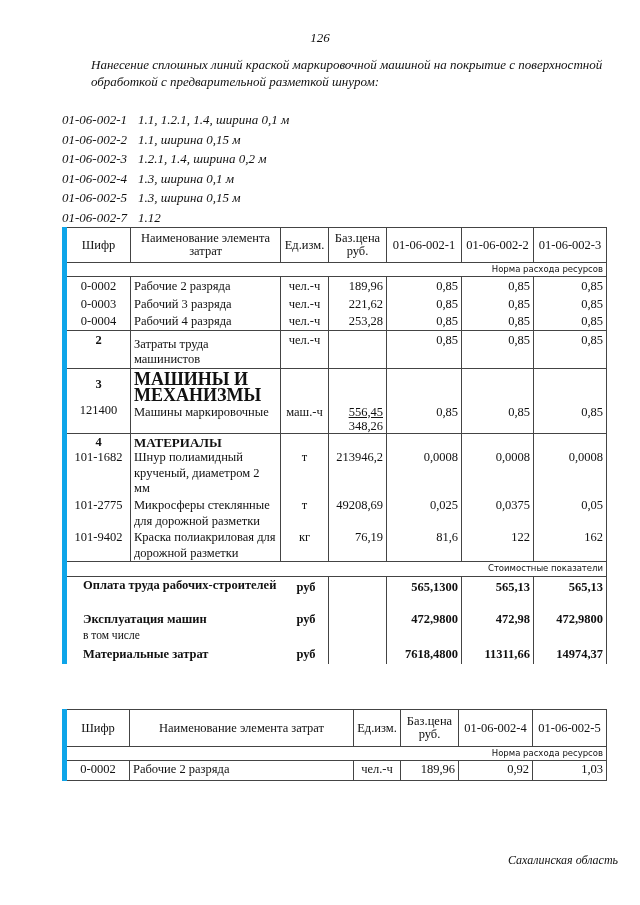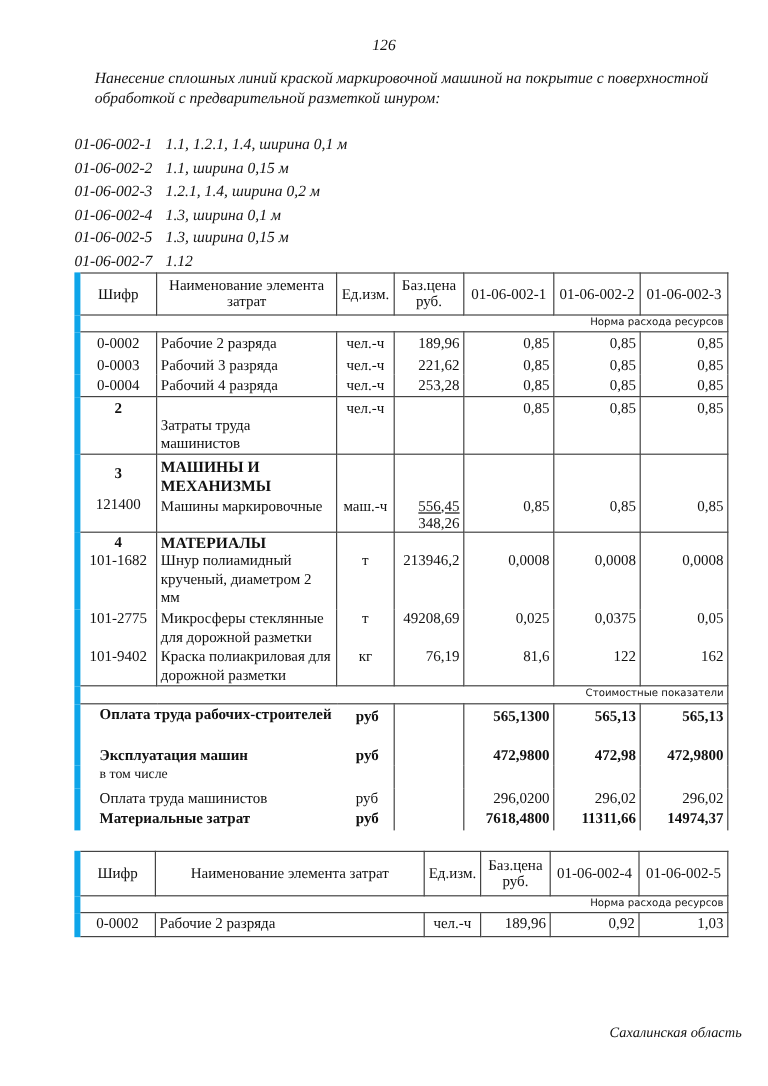--- a/index.html
+++ b/index.html
@@ -3,21 +3,21 @@
 <meta charset="utf-8">
 <style>
   html, body { margin: 0; padding: 0; background: #ffffff; }
   body {
     width: 640px; height: 905px; position: relative; overflow: hidden;
     font-family: "Liberation Serif", "DejaVu Serif", serif;
     color: #111; font-size: 12.5px;
   }
   .abs { position: absolute; font-style: italic; }
   .page-num { left: 0; width: 640px; top: 30px; text-align: center; font-size: 13px; }
-  .intro { left: 79px; top: 56px; width: 530px; font-size: 13px; line-height: 17px; }
+  .intro { left: 91px; top: 56px; width: 530px; font-size: 13px; line-height: 17px; }
   .codes { left: 62px; top: 110px; font-size: 13px; }
   .code-row { height: 19.5px; line-height: 19.5px; white-space: nowrap; }
   .code-row .c { display: inline-block; width: 76px; }
   .footer { left: 508px; top: 853px; font-size: 12px; }
 
   table { border-collapse: collapse; table-layout: fixed; position: absolute; }
   td { padding: 0 3px; vertical-align: top; font-size: 12.5px; line-height: 15.5px; overflow: hidden; }
   .bl { border-left: 5px solid #0ea5e9; }
   .br { border-right: 1px solid #444; }
   .bt { border-top: 1px solid #444; }
@@ -92,35 +92,35 @@
     <td class="br bb" style="padding-top:2px">Рабочий 4 разряда</td>
     <td class="br bb ctr" style="padding-top:2px">чел.-ч</td>
     <td class="br bb rt" style="padding-top:2px">253,28</td>
     <td class="br bb rt" style="padding-top:2px">0,85</td>
     <td class="br bb rt" style="padding-top:2px">0,85</td>
     <td class="br bb rt" style="padding-top:2px">0,85</td>
   </tr>
 
   <tr>
     <td class="bl br bb ctr b" style="padding-top:2px">2</td>
-    <td class="br bb" style="padding-top:16px; height:31px">Затраты труда машинистов</td>
+    <td class="br bb" style="padding-top:6px; height:31px">Затраты труда машинистов</td>
     <td class="br bb ctr" style="padding-top:2px">чел.-ч</td>
     <td class="br bb rt"></td>
     <td class="br bb rt" style="padding-top:2px">0,85</td>
     <td class="br bb rt" style="padding-top:2px">0,85</td>
     <td class="br bb rt" style="padding-top:2px">0,85</td>
   </tr>
 
   <tr>
     <td class="bl br bb ctr" style="padding-top:2px; height:58px">
       <div class="b" style="padding-top:6px">3</div>
       <div style="padding-top:11px">121400</div>
     </td>
     <td class="br bb" style="padding-top:2px">
-      <div class="b" style="font-size:13px; line-height:16px">МАШИНЫ И МЕХАНИЗМЫ</div>
+      <div class="b" style="font-size:18px; line-height:16px">МАШИНЫ И МЕХАНИЗМЫ</div>
       <div style="padding-top:2px">Машины маркировочные</div>
     </td>
     <td class="br bb ctr" style="padding-top:36px">маш.-ч</td>
     <td class="br bb rt" style="padding-top:36px; line-height:14px">
       <div class="u">556,45</div>
       <div>348,26</div>
     </td>
     <td class="br bb rt" style="padding-top:36px">0,85</td>
     <td class="br bb rt" style="padding-top:36px">0,85</td>
     <td class="br bb rt" style="padding-top:36px">0,85</td>
@@ -183,28 +183,20 @@
     <td class="br rt b" style="padding-top:2px">472,98</td>
     <td class="br rt b" style="padding-top:2px">472,9800</td>
   </tr>
   <tr>
     <td colspan="2" class="bl ind" style="font-size:11.5px; height:19px">в том числе</td>
     <td class="br"></td>
     <td class="br"></td>
     <td class="br"></td>
     <td class="br"></td>
     <td class="br"></td>
-  </tr>
-  <tr>
-    <td colspan="2" class="bl ind" style="padding-top:1px; height:17px">Оплата труда машинистов</td>
-    <td class="br" style="padding-top:1px; padding-left:16px">руб</td>
-    <td class="br"></td>
-    <td class="br rt" style="padding-top:1px">296,0200</td>
-    <td class="br rt" style="padding-top:1px">296,02</td>
-    <td class="br rt" style="padding-top:1px">296,02</td>
   </tr>
   <tr>
     <td colspan="2" class="bl ind b" style="height:17px">Материальные затрат</td>
     <td class="br b" style="padding-left:16px">руб</td>
     <td class="br"></td>
     <td class="br rt b">7618,4800</td>
     <td class="br rt b">11311,66</td>
     <td class="br rt b">14974,37</td>
   </tr>
 </tbody>

